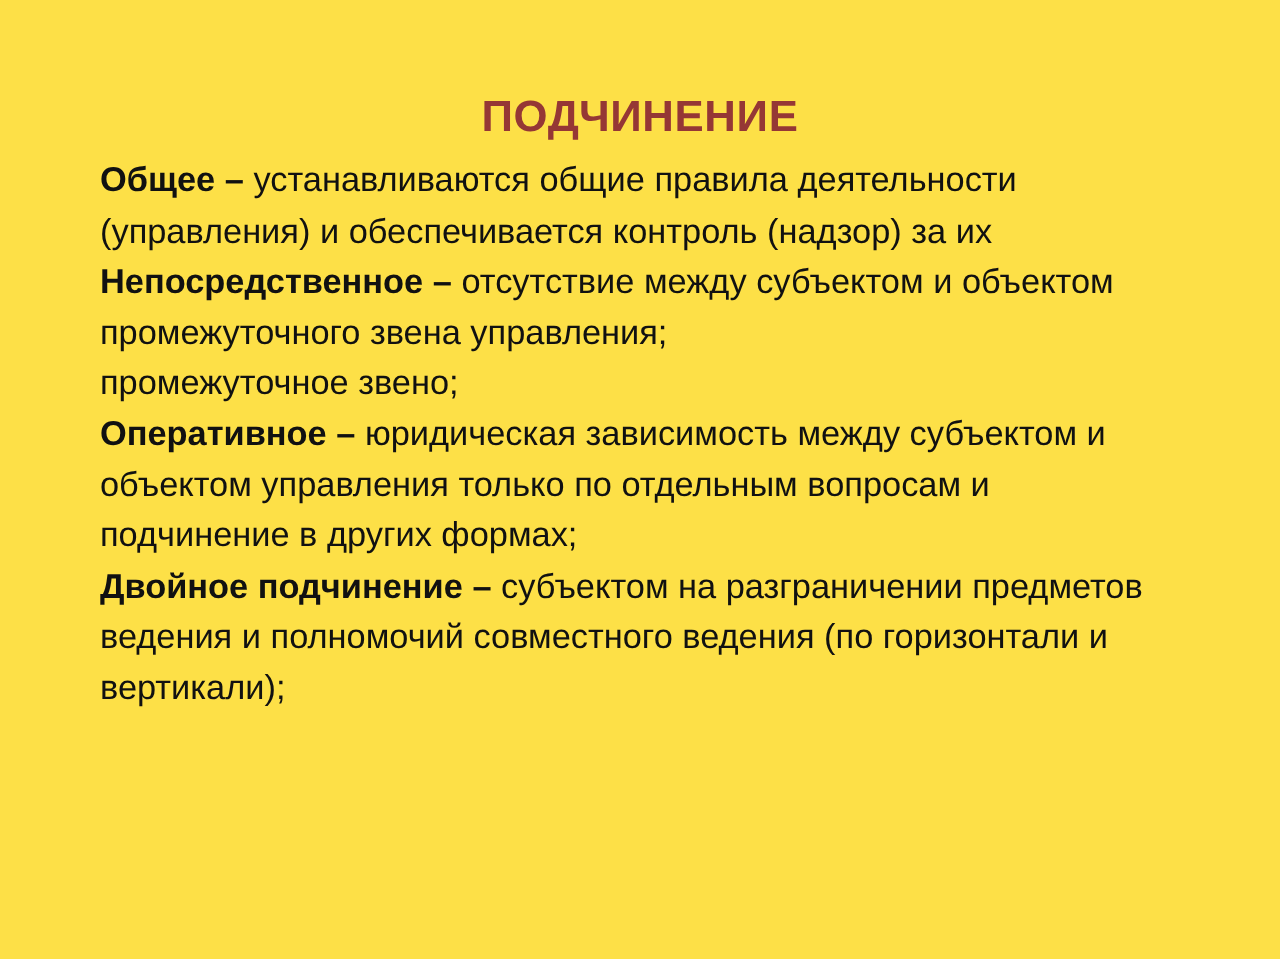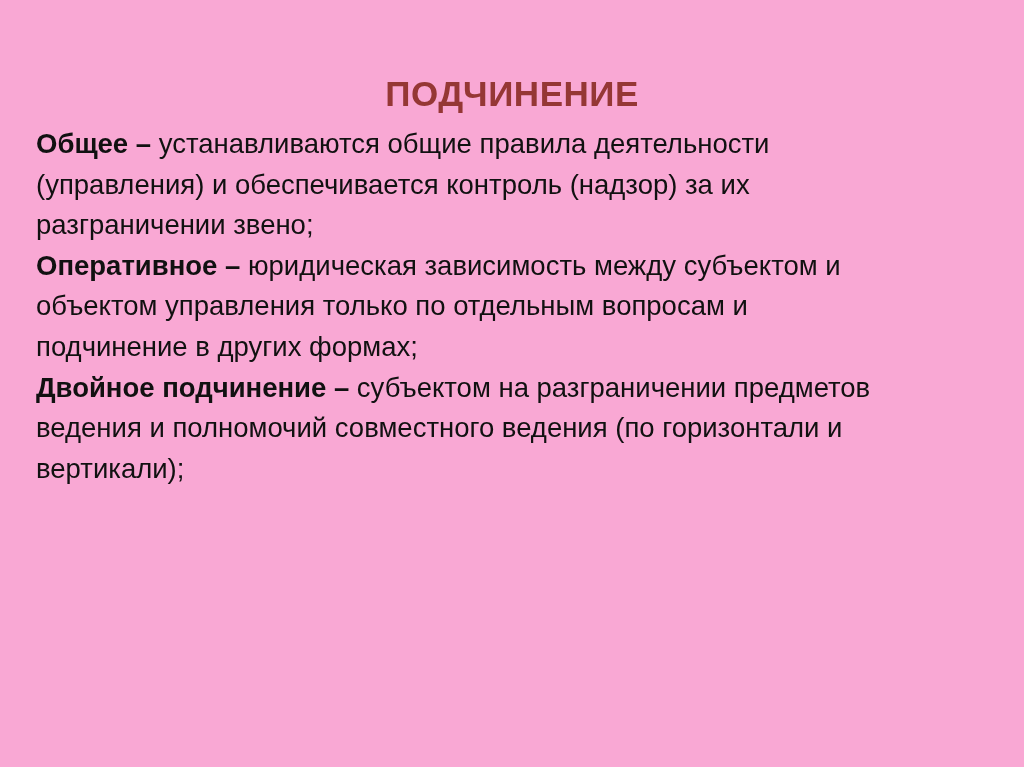--- a/index.html
+++ b/index.html
@@ -12,21 +12,21 @@
       height: 767px;
       overflow: hidden;
       position: relative;
       font-family: "Liberation Sans", "DejaVu Sans", sans-serif;
     }
     .slide {
       position: absolute;
       left: 0; top: 0;
       width: 1024px;
       height: 767px;
-      background: #f9a8d4;
+      background: #fde047;
     }
     .title {
       position: absolute;
       left: 0;
       width: 1024px;
       top: 72px;
       text-align: center;
       font-size: 35px;
       font-weight: bold;
       color: #953735;
@@ -38,43 +38,50 @@
       left: 36px;
       top: 124px;
       width: 960px;
       color: #111111;
       font-size: 27.5px;
       line-height: 40.6px;
     }
     .line {
       white-space: nowrap;
       height: 40.6px;
+      margin-left: 44px;
     }
     .term {
       font-weight: bold;
     }
   </style>
 </head>
 <body>
 
 <div class="slide">
   <div class="title" style="color: rgb(149, 55, 53);">ПОДЧИНЕНИЕ</div>
 
   <div class="content" style="color: rgb(17, 17, 17);">
 
     <div class="item">
       <div class="line">
         <span class="term">Общее</span><span class="term"> – </span><span>устанавливаются общие правила деятельности</span>
       </div>
       <div class="line">(управления) и обеспечивается контроль (надзор) за их</div>
     </div>
 
+    <div class="item">
+      <div class="line">
+        <span class="term">Непосредственное</span><span class="term"> – </span><span>отсутствие между субъектом и объектом</span>
+      </div>
+      <div class="line">промежуточного звена управления;</div>
+    </div>
 
     <div class="item">
-      <div class="line">разграничении звено;</div>
+      <div class="line">промежуточное звено;</div>
     </div>
 
     <div class="item">
       <div class="line">
         <span class="term">Оперативное</span><span class="term"> – </span><span>юридическая зависимость между субъектом и</span>
       </div>
       <div class="line">объектом управления только по отдельным вопросам и</div>
       <div class="line">подчинение в других формах;</div>
     </div>
 

